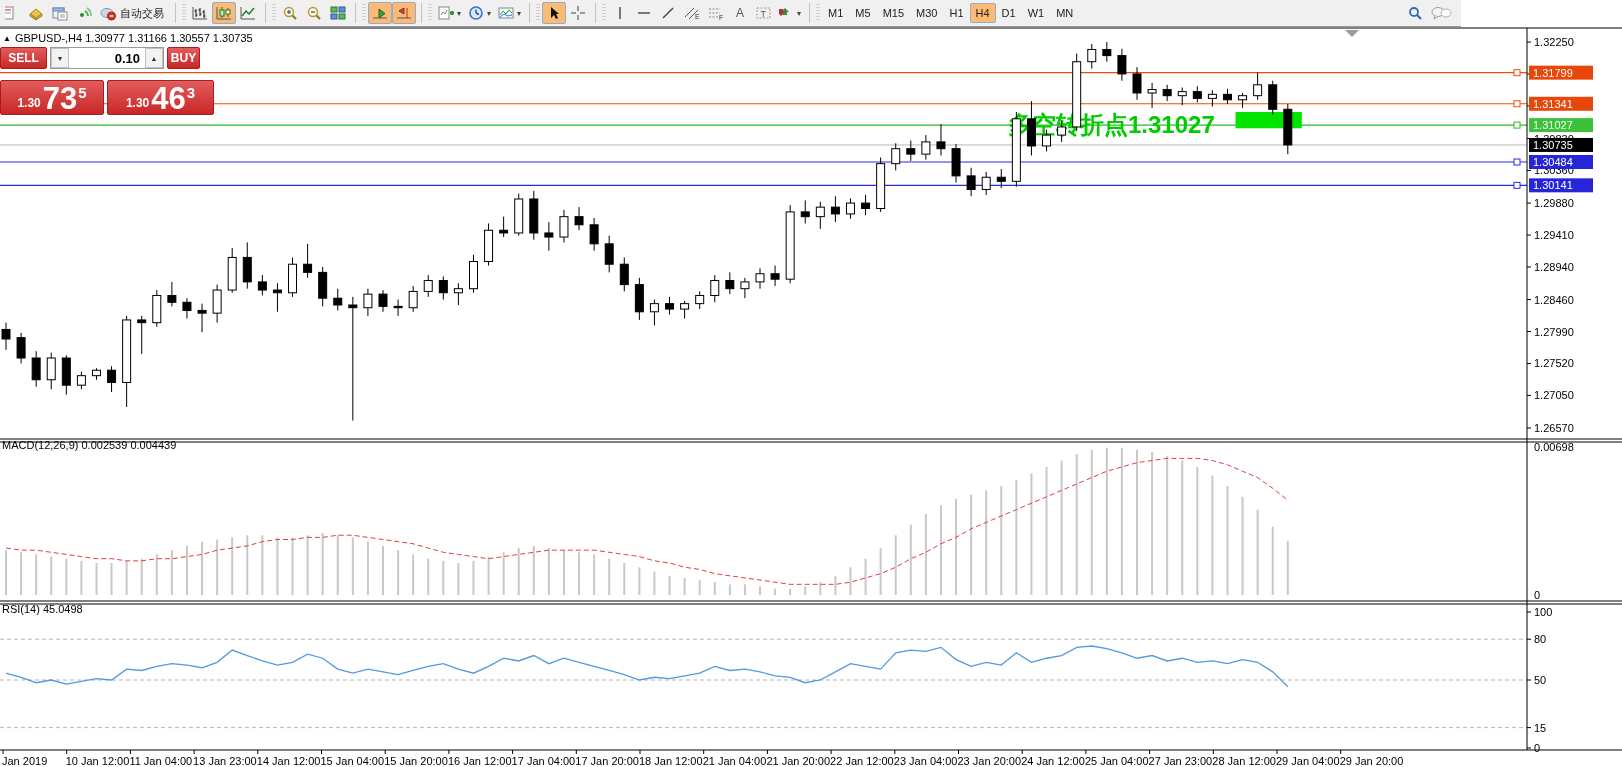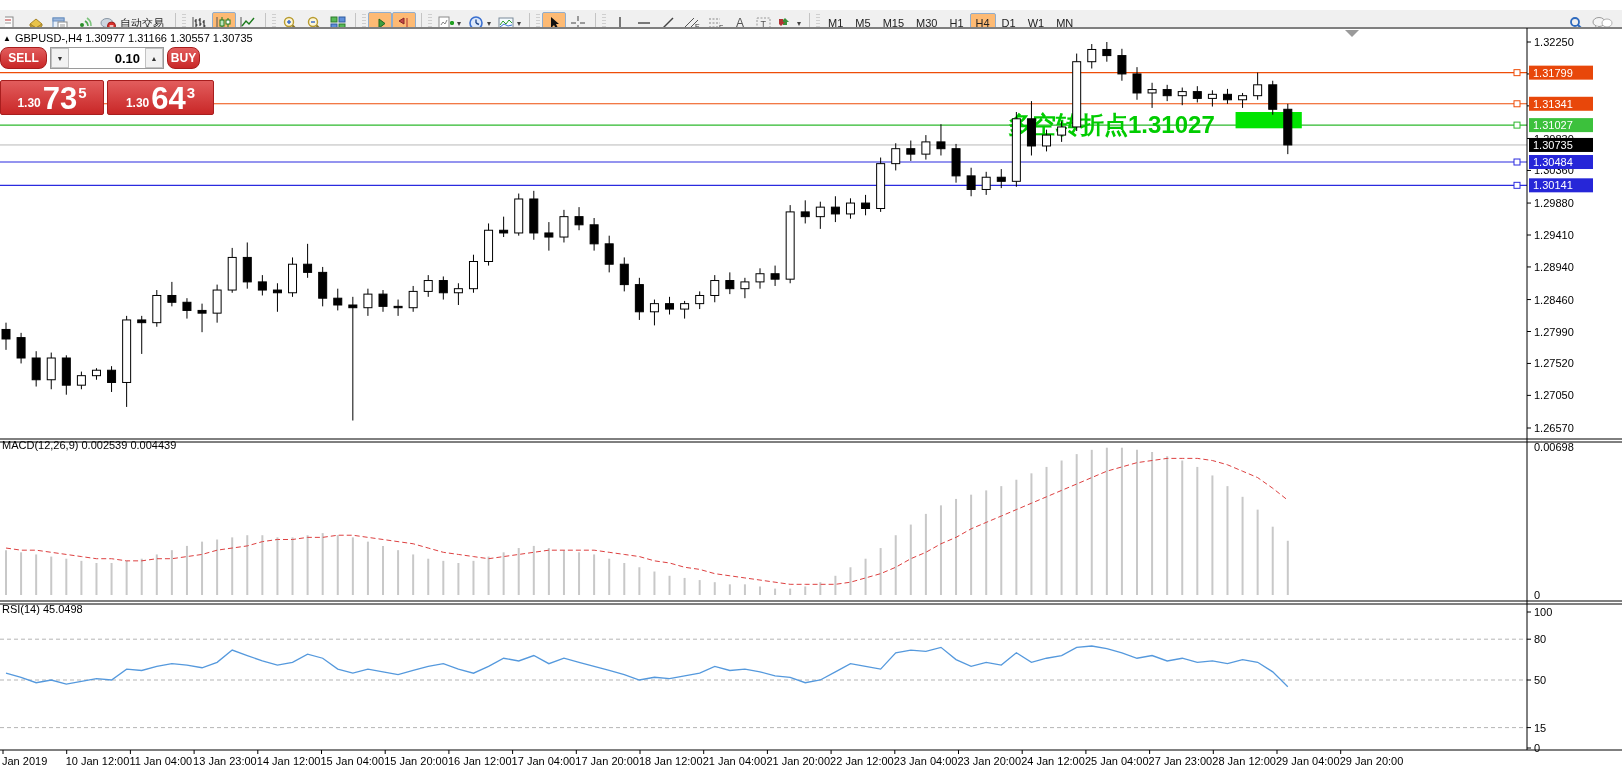--- a/index.html
+++ b/index.html
@@ -1,19 +1,19 @@
 <!DOCTYPE html>
 <html><head>
 <meta charset="utf-8">
 <style>
   html,body{margin:0;padding:0;background:#fff;font-family:"Liberation Sans",sans-serif;}
   body{width:1622px;height:767px;overflow:hidden;position:relative;}
   
-  .toolbar{position:absolute;left:0;top:0;width:1622px;height:27px;background:#f0f0f0;
-           border-bottom:1px solid #9a9a9a;display:flex;align-items:center;box-sizing:border-box;margin-top:10px;}
+  .toolbar{position:absolute;left:0;top:0;width:1461px;height:27px;background:#f0f0f0;
+           border-bottom:1px solid #9a9a9a;display:flex;align-items:center;box-sizing:border-box;}
   .tb-sep{width:1px;height:20px;background:#c4c4c4;margin:0 4px 0 5px;flex:0 0 auto;}
   .tb-grip{width:4px;height:18px;margin:0 2px;flex:0 0 auto;
            background:repeating-linear-gradient(180deg,#cfcfcf 0 1px,transparent 1px 3px);}
   .tb-btn{height:22px;min-width:24px;display:flex;align-items:center;justify-content:center;
           border:1px solid transparent;border-radius:2px;padding:0 2px;box-sizing:border-box;
           font-size:11px;color:#222;flex:0 0 auto;background:transparent;cursor:default;}
   .tb-btn.pressed{background:#fdba74;border-color:#8fadce;}
   .tb-btn .lbl{padding:0 3px;}
   .tb-btn .caret{font-size:8px;color:#444;margin-left:2px;}
   .tb-btn svg{display:block;}
@@ -24,21 +24,21 @@
   #chart-svg{position:absolute;left:0;top:0;}
   .overlay{position:absolute;z-index:5;}
   .chart-title{left:3px;top:5px;font-size:11px;color:#000;display:flex;align-items:center;}
   .chart-title .sym-icon{font-size:8px;margin-right:4px;color:#000;}
   .pane-label{font-size:11px;color:#000;background:transparent;}
   
   .ocp{left:0px;top:20px;width:214px;}
   .ocp-row1{display:flex;align-items:stretch;height:22px;}
   .btn-red{background:linear-gradient(#e25d5d,#c92727);color:#fff;font-weight:bold;font-size:12px;
            display:flex;align-items:center;justify-content:center;border:1px solid #a81e1e;
-           border-radius:8px;box-sizing:border-box;}
+           border-radius:2px;box-sizing:border-box;}
   .sell-btn{width:47px;}
   .buy-btn{width:33px;}
   .vol-stepper{display:flex;align-items:stretch;width:114px;margin:0 3px;background:#fff;
                border:1px solid #9a9a9a;box-sizing:border-box;}
   .vol-arrow{width:18px;display:flex;align-items:center;justify-content:center;font-size:7px;
              color:#333;background:#f2f2f2;border:1px solid #c2c2c2;box-sizing:border-box;}
   .vol-value{flex:1;display:flex;align-items:center;justify-content:flex-end;padding-right:5px;
              font-size:13px;font-weight:bold;color:#000;}
   .ocp-row2{display:flex;margin-top:11px;height:35px;}
   .price-box{background:linear-gradient(#e25d5d,#c92727);border:1px solid #a81e1e;border-radius:2px;
@@ -772,21 +772,21 @@
       <div class="btn-red buy-btn">BUY</div>
     </div>
     <div class="ocp-row2">
       <div class="price-box pb-sell">
         <span class="pb-small">1.30</span>
         <span class="pb-big">73</span>
         <span class="pb-sup">5</span>
       </div>
       <div class="price-box pb-buy">
         <span class="pb-small">1.30</span>
-        <span class="pb-big">64</span>
+        <span class="pb-big">46</span>
         <span class="pb-sup">3</span>
       </div>
     </div>
   </div>
 
   <div class="overlay pane-label" style="left:2px;top:412px;">MACD(12,26,9) 0.002539 0.004439</div>
   <div class="overlay pane-label" style="left:2px;top:576px;">RSI(14) 45.0498</div>
 </div>
 
 </body></html>

